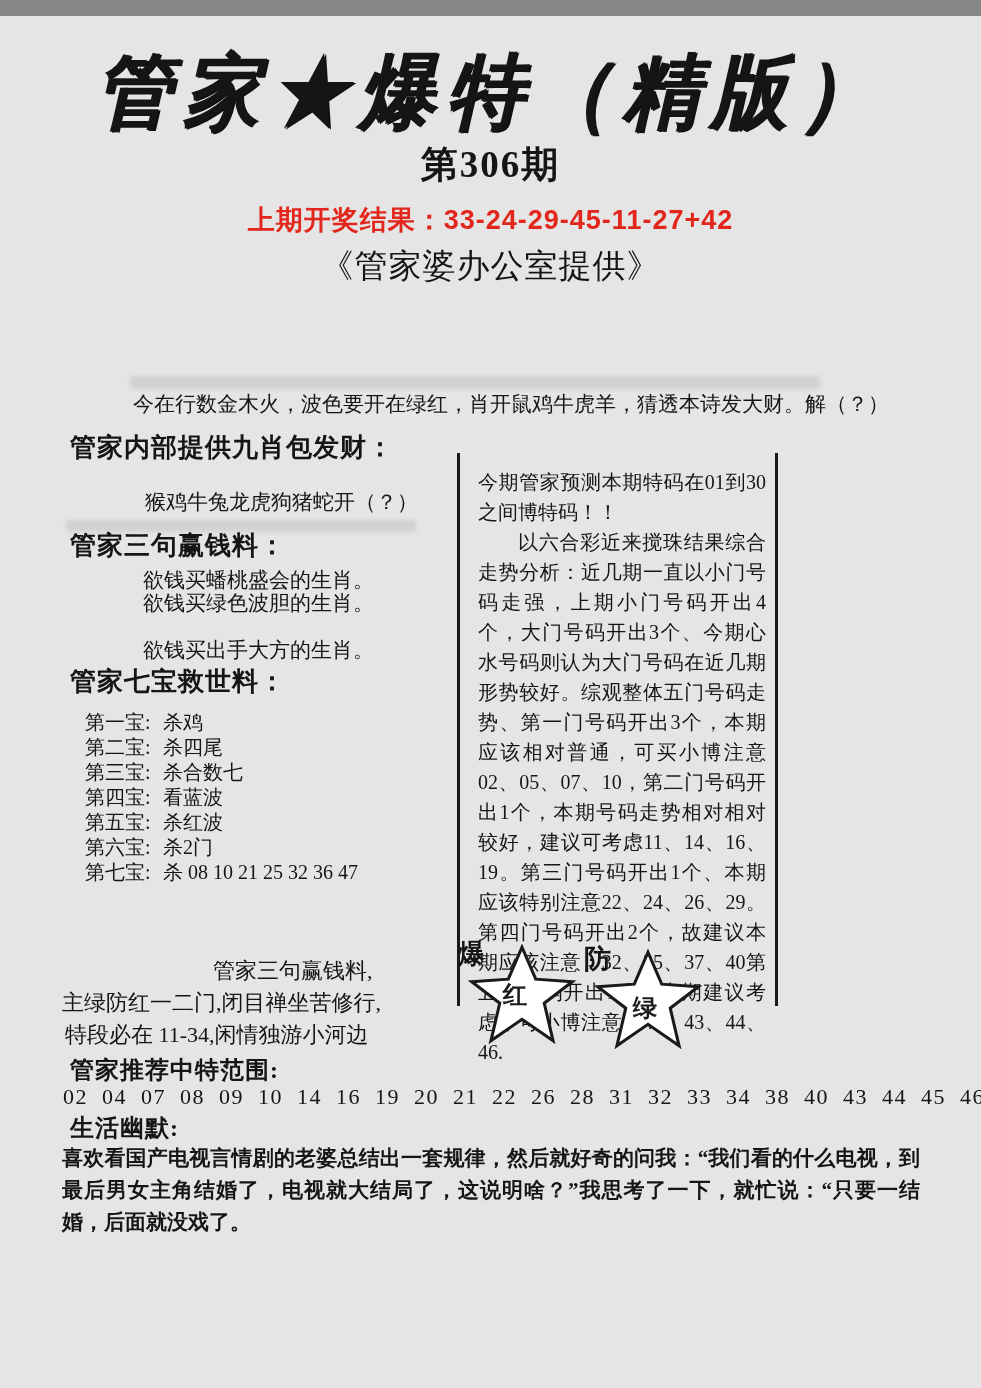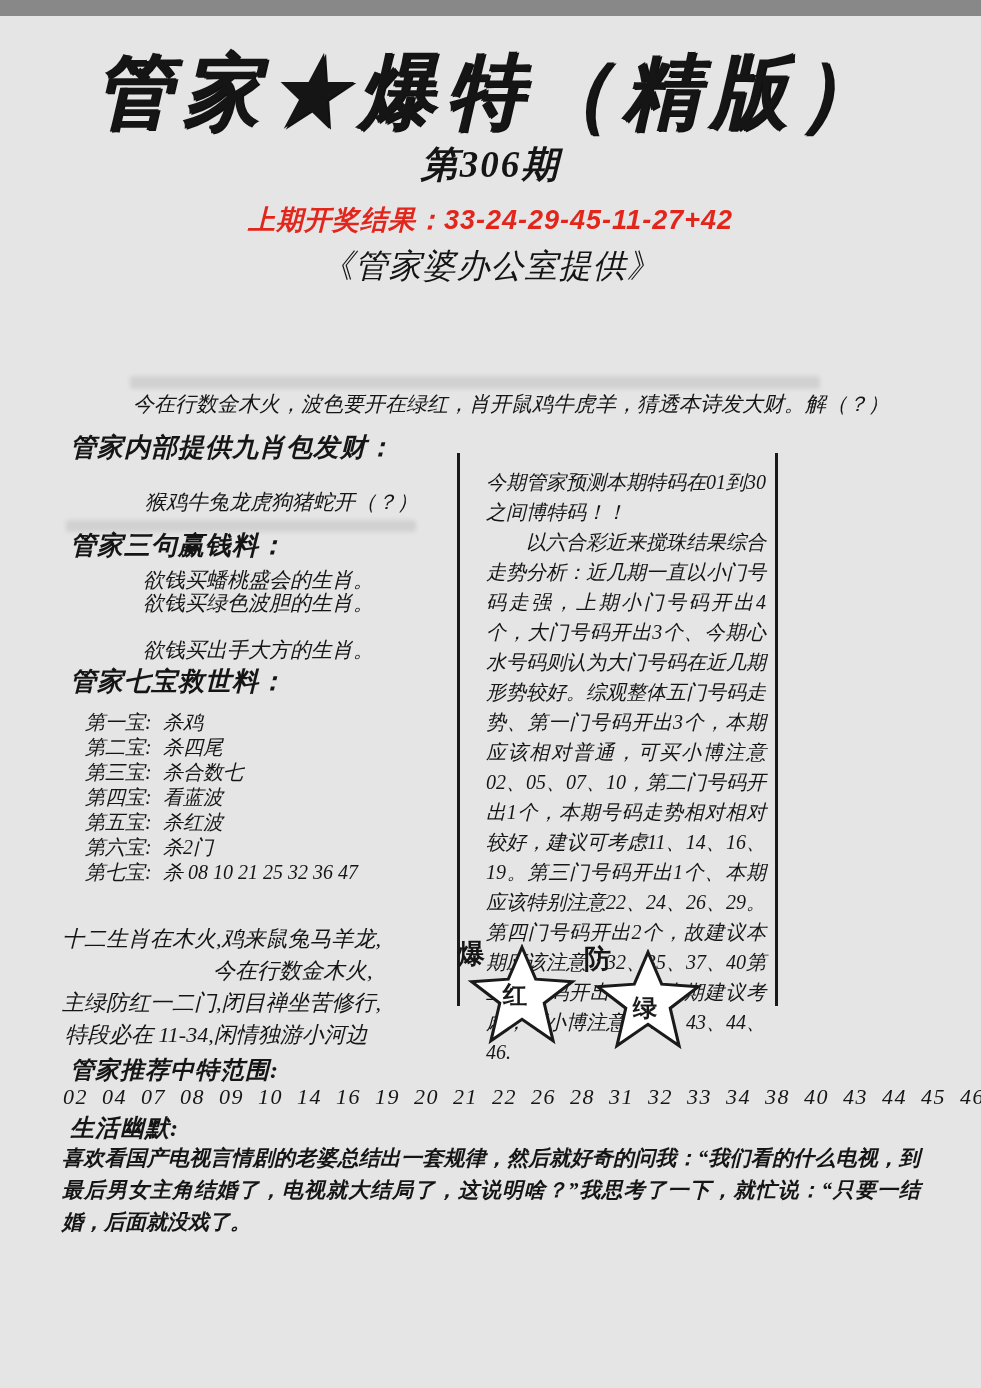--- a/index.html
+++ b/index.html
@@ -1,21 +1,21 @@
 <!DOCTYPE html>
 <html><head>
 <meta charset="utf-8">
 <style>
   html,body{margin:0;padding:0;background:#888;}
   .sheet{
     position:relative;width:981px;height:1388px;margin:16px auto;
     background:#e5e5e5;overflow:hidden;
     font-family:"Liberation Serif","DejaVu Serif",serif;color:#151515;
   }
-  .abs{position:absolute;font-style:italic;}
+  .abs{position:absolute;}
   
   .masthead{
     top:26px;left:0;width:100%;text-align:center;
     font-size:76px;font-weight:bold;font-style:italic;
     letter-spacing:12px;white-space:nowrap;
     transform:scaleY(1.08);
     text-shadow:2px 1px 0 #111;
   }
   .issue{top:124px;left:0;width:100%;text-align:center;font-size:37px;font-weight:600;letter-spacing:2px;}
   .lastdraw{top:186px;left:0;width:100%;text-align:center;
@@ -26,21 +26,21 @@
   .h1{font-size:26px;font-weight:bold;letter-spacing:1px;}
   .body-t{font-size:21px;}
   .smudge{background:#b9b9b9;opacity:.45;filter:blur(2px);border-radius:2px;}
   
   .row7{font-size:20px;line-height:25px;white-space:nowrap;}
   .row7 .lab{display:inline-block;width:78px;}
   
   .panel{
     top:437px;left:457px;width:321px;height:553px;
     border-left:3px solid #1a1a1a;border-right:3px solid #1a1a1a;
-    box-sizing:border-box;padding:14px 9px 0 26px;
+    box-sizing:border-box;padding:14px 9px 0 18px;
   }
   .panel p{margin:0;font-size:20px;line-height:30px;text-align:justify;}
   .panel p.indent{text-indent:2em;}
   .stargrp{position:absolute;width:132px;height:110px;}
   .starchar{position:absolute;font-size:27px;font-weight:bold;top:0;left:2px;}
   .starsvg{position:absolute;left:0;top:8px;}
   .humor-text{font-size:21px;font-weight:bold;line-height:32px;text-align:justify;}
   .nums{font-size:22px;letter-spacing:1.5px;word-spacing:7px;white-space:nowrap;font-weight:500;}
   .poemline{font-size:22px;white-space:nowrap;}
 </style>
@@ -70,22 +70,21 @@
 
   <div class="abs body-t" style="top:620px;left:143px;white-space:nowrap;">欲钱买出手大方的生肖。</div>
   <div class="abs row7" style="top:694px;left:85px;"><span class="lab">第一宝:</span><span>杀鸡</span></div>
   <div class="abs row7" style="top:719px;left:85px;"><span class="lab">第二宝:</span><span>杀四尾</span></div>
   <div class="abs row7" style="top:744px;left:85px;"><span class="lab">第三宝:</span><span>杀合数七</span></div>
   <div class="abs row7" style="top:769px;left:85px;"><span class="lab">第四宝:</span><span>看蓝波</span></div>
   <div class="abs row7" style="top:794px;left:85px;"><span class="lab">第五宝:</span><span>杀红波</span></div>
   <div class="abs row7" style="top:819px;left:85px;"><span class="lab">第六宝:</span><span>杀2门</span></div>
   <div class="abs row7" style="top:844px;left:85px;"><span class="lab">第七宝:</span><span>杀 08 10 21 25 32 36 47</span></div>
 
-  <div class="abs poemline" style="top:908px;left:62px;">十二生肖在木火,鸡来鼠兔马羊龙,</div>
-  <div class="abs poemline" style="top:940px;left:213px;">今在行数金木火,</div>
+  <div class="abs poemline" style="top:940px;left:213px;">管家三句赢钱料,</div>
   <div class="abs poemline" style="top:972px;left:62px;">主绿防红一二门,闭目禅坐苦修行,</div>
   <div class="abs poemline" style="top:1004px;left:65px;">特段必在 11-34,闲情独游小河边</div>
 
   <div class="abs h1" style="top:1038px;left:70px;font-size:24px;">管家推荐中特范围:</div>
   <div class="abs nums" style="top:1068px;left:63px;">02 04 07 08 09 10 14 16 19 20 21 22 26 28 31 32 33 34 38 40 43 44 45 46</div>
 
   <div class="abs h1" style="top:1096px;left:70px;font-size:24px;">生活幽默:</div>
   <div class="abs humor-text" style="top:1126px;left:62px;width:858px;">喜欢看国产电视言情剧的老婆总结出一套规律，然后就好奇的问我：“我们看的什么电视，到最后男女主角结婚了，电视就大结局了，这说明啥？”我思考了一下，就忙说：“只要一结婚，后面就没戏了。</div>
 
   <div class="abs panel">

